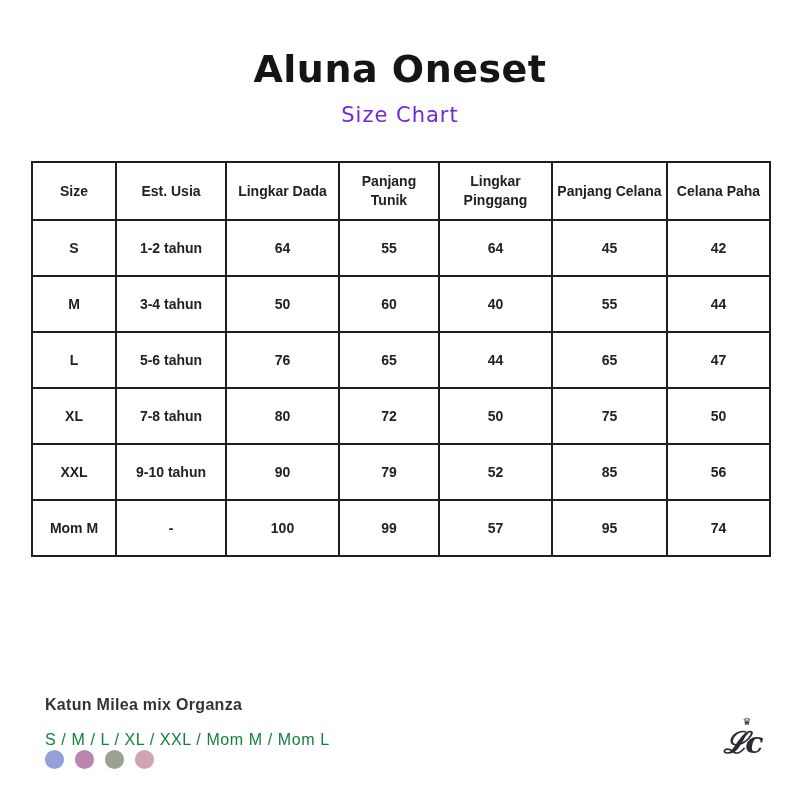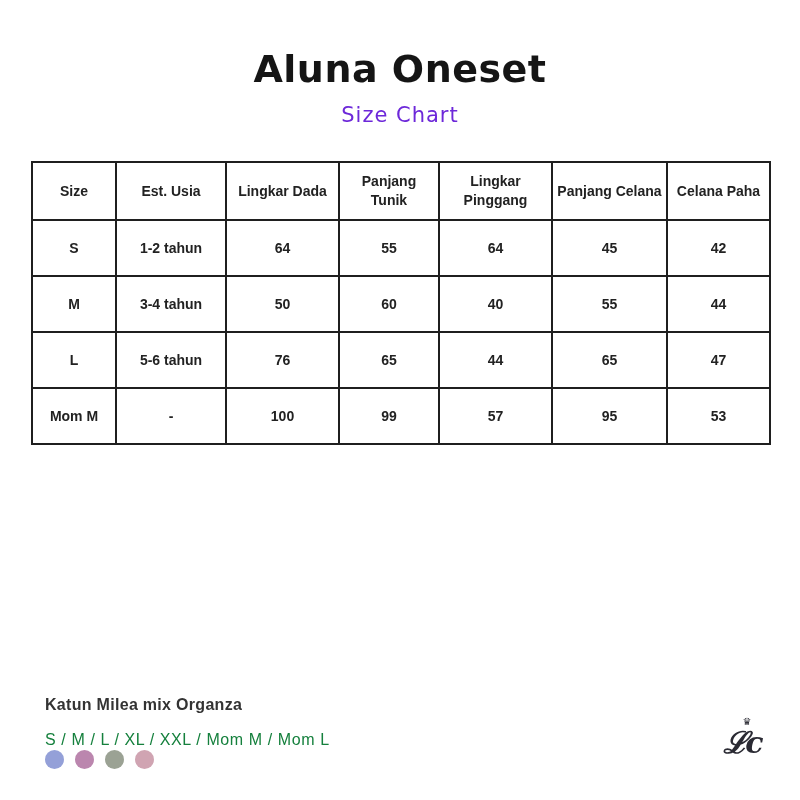--- a/index.html
+++ b/index.html
@@ -166,27 +166,45 @@
         <tr>
           <td>L</td>
           <td>5-6 tahun</td>
           <td>76</td>
           <td>65</td>
           <td>44</td>
           <td>65</td>
           <td>47</td>
         </tr>
         <tr>
+          <td>XL</td>
+          <td>7-8 tahun</td>
+          <td>80</td>
+          <td>72</td>
+          <td>50</td>
+          <td>75</td>
+          <td>50</td>
+        </tr>
+        <tr>
+          <td>XXL</td>
+          <td>9-10 tahun</td>
+          <td>90</td>
+          <td>79</td>
+          <td>52</td>
+          <td>85</td>
+          <td>56</td>
+        </tr>
+        <tr>
           <td>Mom M</td>
           <td>-</td>
           <td>100</td>
           <td>99</td>
           <td>57</td>
           <td>95</td>
-          <td>53</td>
+          <td>74</td>
         </tr>
       </tbody>
   </table>
 
   <div class="footer-material">Katun Milea mix Organza</div>
   <div class="footer-sizes">S / M / L / XL / XXL / Mom M / Mom L</div>
   <div class="swatch-row">
       <span class="dot" style="background: rgb(148, 160, 216);"></span>
       <span class="dot" style="background: rgb(187, 134, 174);"></span>
       <span class="dot" style="background: rgb(155, 162, 148);"></span>

